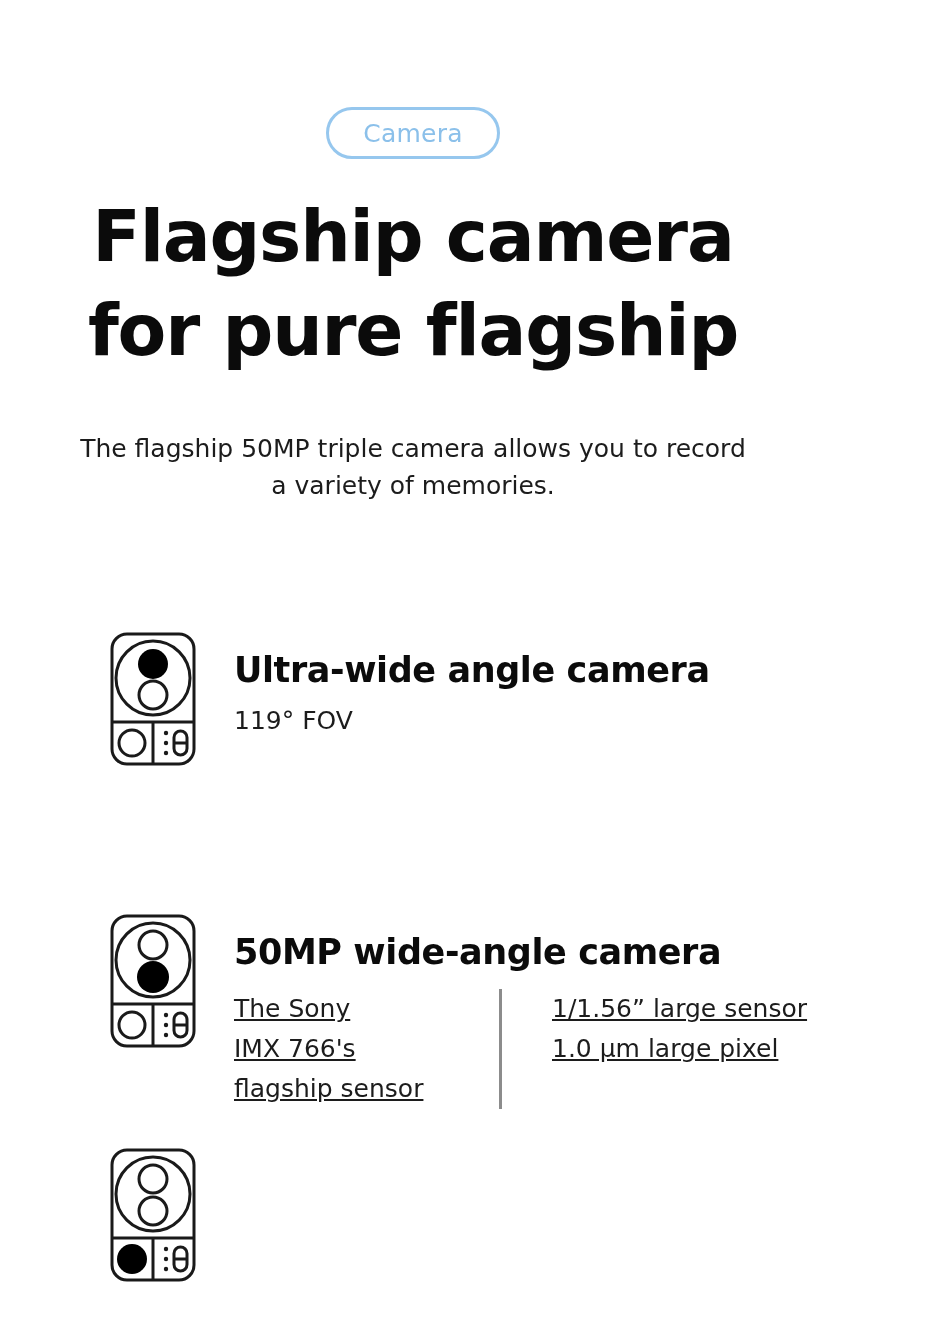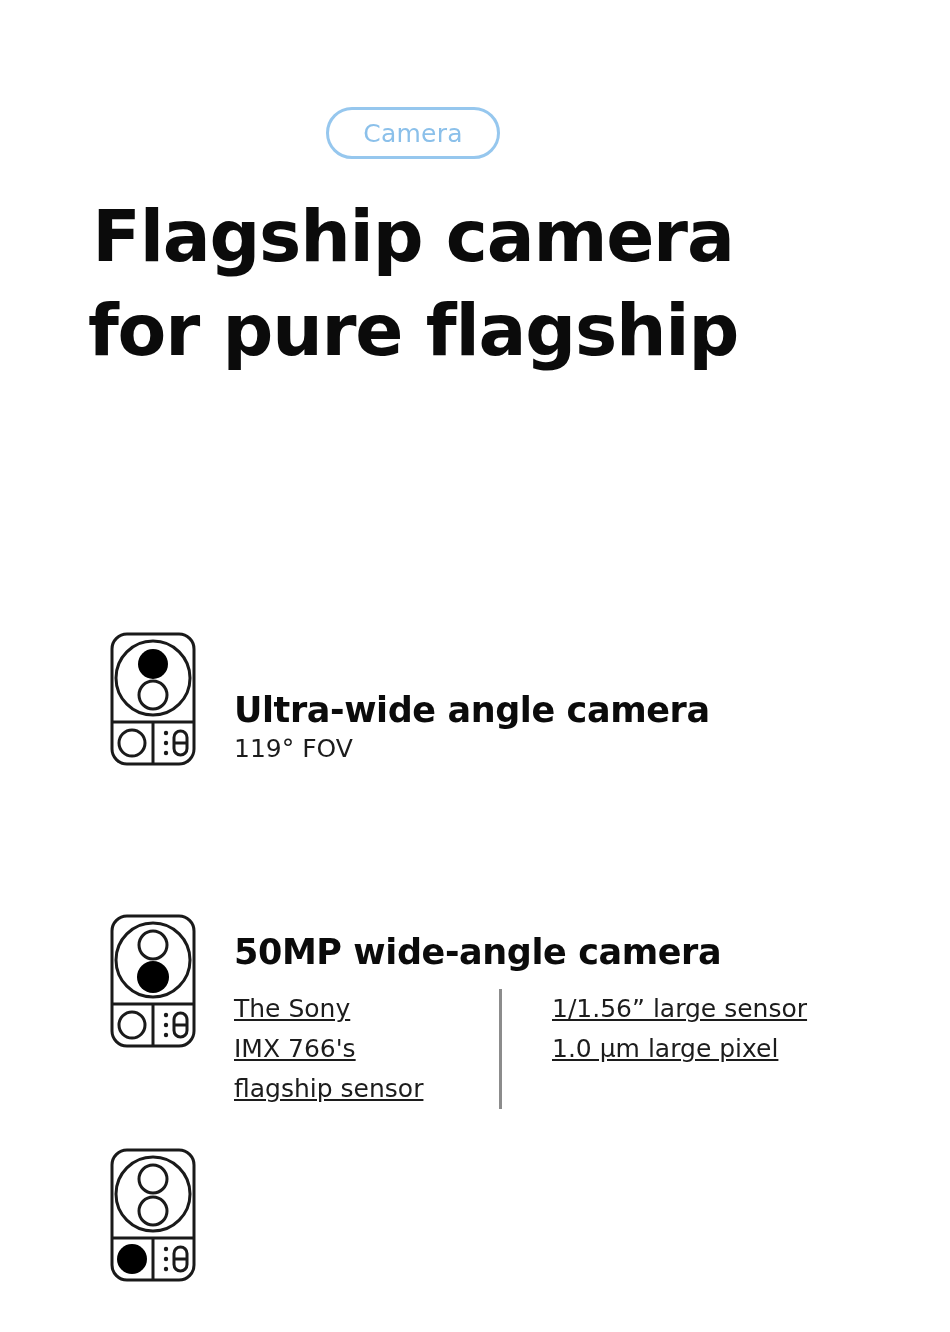--- a/index.html
+++ b/index.html
@@ -56,42 +56,42 @@
     top:430px; left:80px; right:80px;
     text-align:center;
     font-size:25px;
     font-weight:400;
     line-height:1.48;
     color:#1c1c1c;
   }
 
   
   .feature { position:absolute; display:flex; }
-  .feature-1 { top:632px;  left:110px;align-items:flex-end; }
+  .feature-1 { top:632px;  left:110px; }
   .feature-2 { top:914px;  left:110px; }
   .feature-3 { top:1148px; left:110px; }
 
   .icon-wrap {
     width:86px; height:134px;
     flex:0 0 86px;
   }
   .icon-wrap svg { display:block; width:86px; height:134px; }
 
   .feature-body { padding-left:38px; padding-top:18px; }
 
   .feature-title {
     font-size:35px;
     font-weight:700;
     line-height:1.18;
     letter-spacing:-.4px;
     color:#0b0b0b;
     white-space:nowrap;
   }
   .feature-sub {
-    margin-top:0;
+    margin-top:12px;
     font-size:25px;
     font-weight:400;
     line-height:1.4;
     color:#1c1c1c;
     white-space:nowrap;
   }
 
   
   .spec-cols {
     margin-top:16px;
@@ -119,20 +119,21 @@
 <div class="page">
 
   <div class="badge-row">
     <div class="badge">
       <span class="badge-label">Camera</span>
     </div>
   </div>
 
   <h1 class="headline">Flagship camera for pure flagship</h1>
 
+  <p class="subtitle">The flagship 50MP triple camera allows you to record a variety of memories.</p>
 
   <div class="feature feature-1">
     <div class="icon-wrap">
       <svg viewBox="0 0 86 134" xmlns="http://www.w3.org/2000/svg">
         <rect x="2" y="2" width="82" height="130" rx="15" ry="15" fill="#fff" stroke="#1a1a1a" stroke-width="3"></rect>
         <line x1="2" y1="90" x2="84" y2="90" stroke="#1a1a1a" stroke-width="3"></line>
         <line x1="43" y1="90" x2="43" y2="132" stroke="#1a1a1a" stroke-width="3"></line>
         <circle cx="43" cy="46" r="37" fill="#fff" stroke="#1a1a1a" stroke-width="3"></circle>
         <circle cx="43" cy="32" r="15" fill="#000000"></circle>
         <circle cx="43" cy="63" r="14" fill="#fff" stroke="#1a1a1a" stroke-width="3"></circle>

